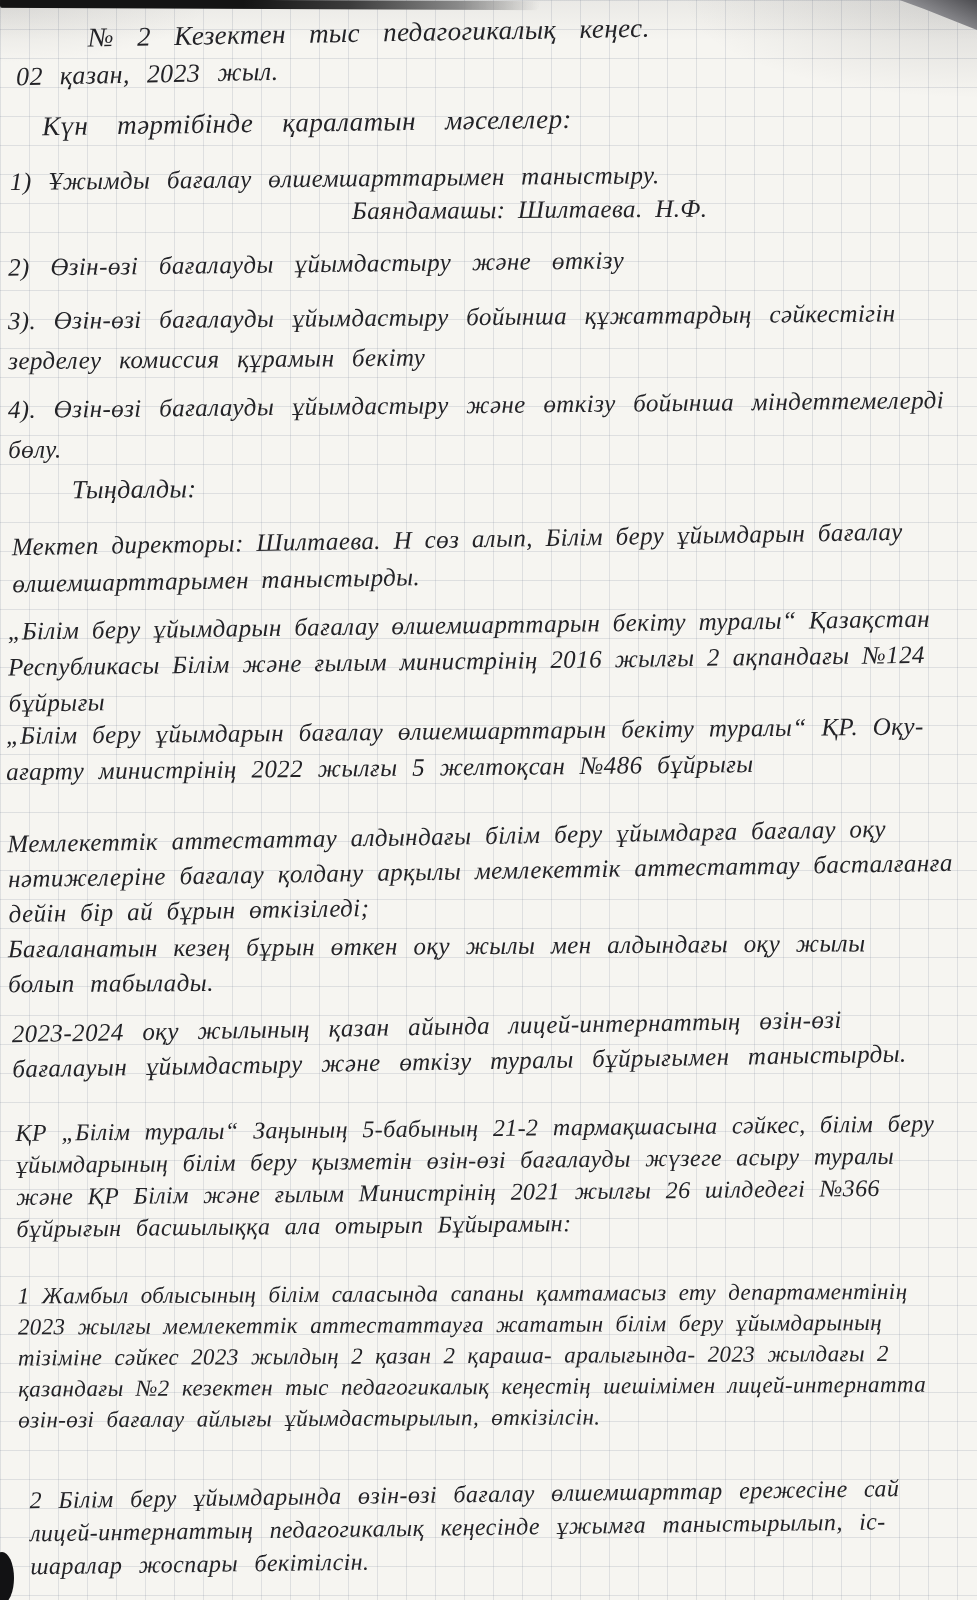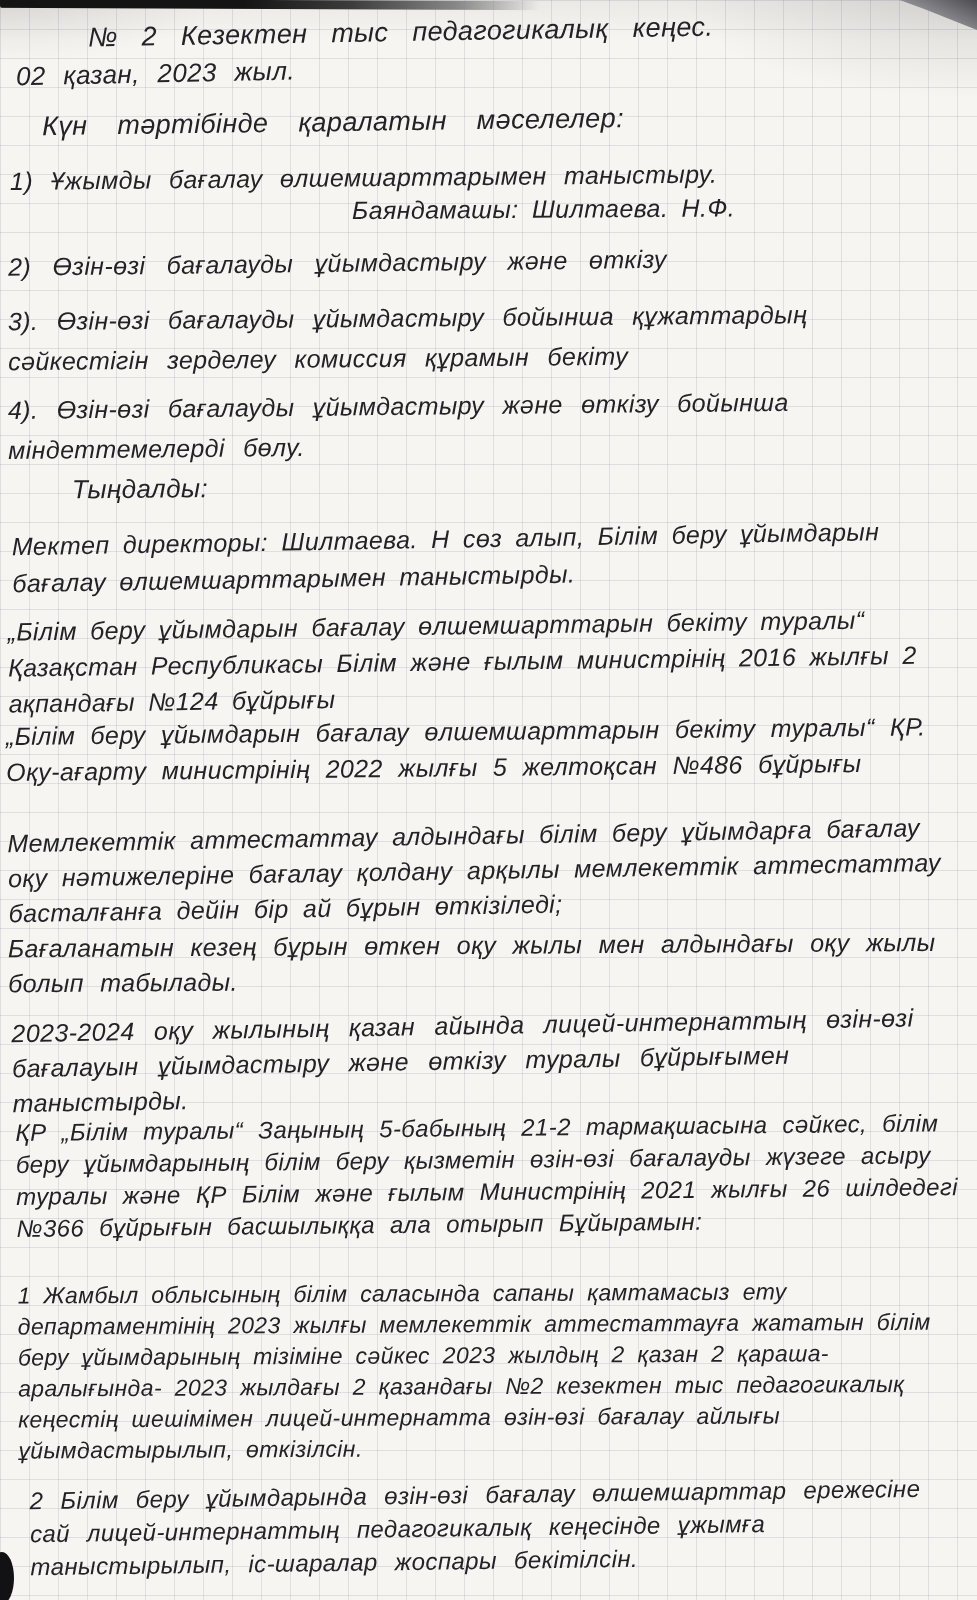--- a/index.html
+++ b/index.html
@@ -5,21 +5,21 @@
   html,body{margin:0;padding:0;background:#e9e8e5;}
   .page{
     position:relative;
     width:977px;height:1600px;
     margin:0 auto;
     overflow:hidden;
     background-color:#f6f5f1;
     background-image:
       repeating-linear-gradient(to right, rgba(125,135,155,.20) 0 1px, transparent 1px 29px),
       repeating-linear-gradient(to bottom, rgba(125,135,155,.20) 0 1px, transparent 1px 29px);
-    font-family:Liberation Sans, sans-serif;
+    font-family:Liberation Serif, serif;
     color:#232327;
   }
   
   .page::before{
     content:"";position:absolute;inset:0;pointer-events:none;
     background:
       radial-gradient(ellipse 420px 140px at 100% 0%, rgba(40,40,45,.14), transparent 70%),
       radial-gradient(ellipse 300px 90px at 0% 0%, rgba(40,40,45,.10), transparent 70%),
       linear-gradient(to bottom, rgba(40,40,45,.06), transparent 40px);
   }

